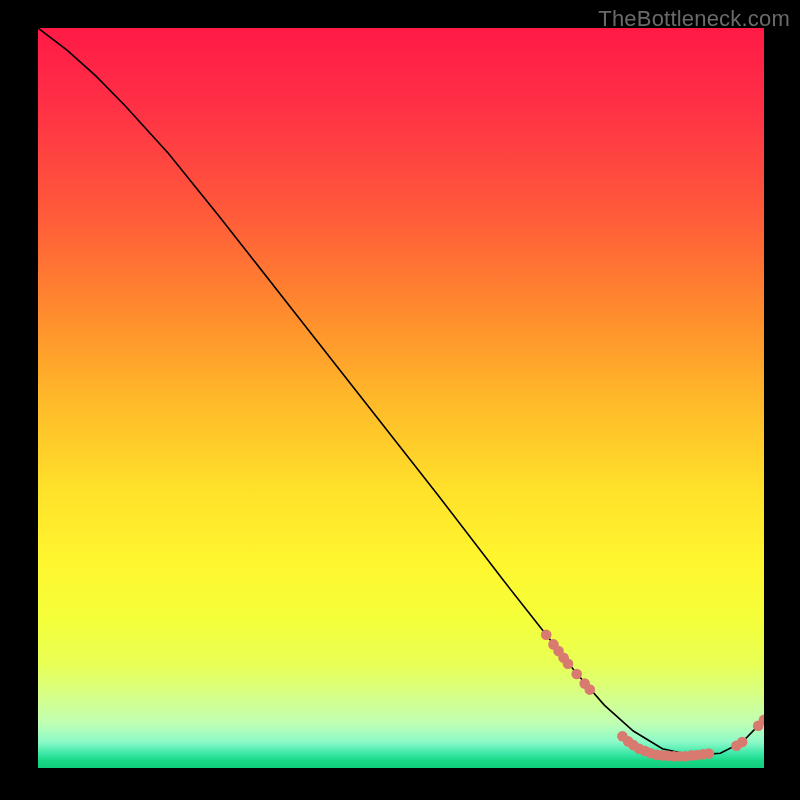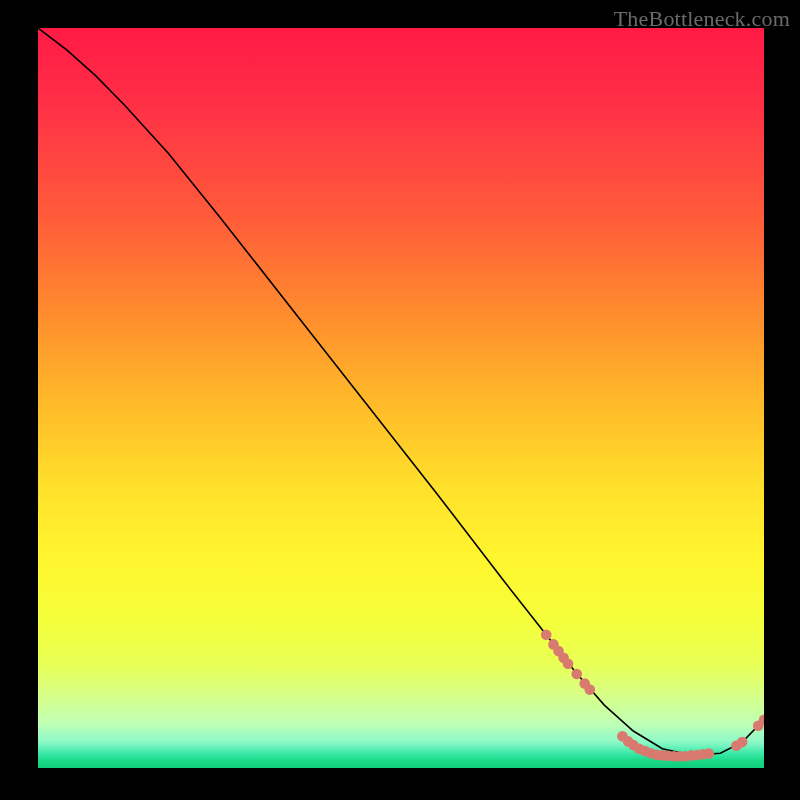--- a/index.html
+++ b/index.html
@@ -9,21 +9,20 @@
     height: 800px;
     background: #000;
     overflow: hidden;
     font-family: Arial, Helvetica, sans-serif;
   }
   .frame {
     position: relative;
     width: 800px;
     height: 800px;
     background: #000;
-    font-family: Liberation Serif, serif;
   }
   .watermark {
     position: absolute;
     top: 6px;
     right: 10px;
     color: #6a6a6a;
     font-size: 22px;
     font-weight: 500;
     letter-spacing: 0.2px;
     z-index: 20;

